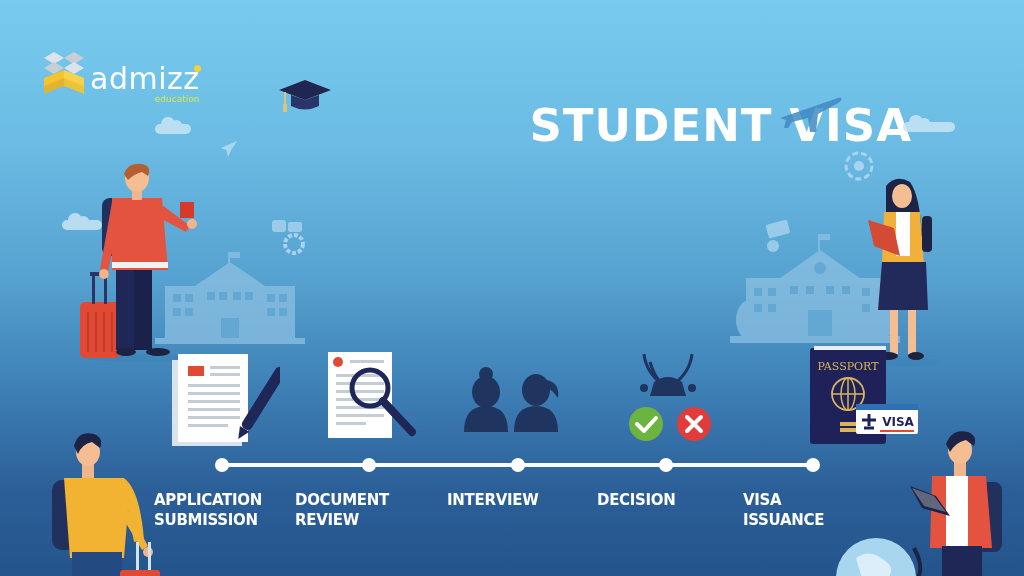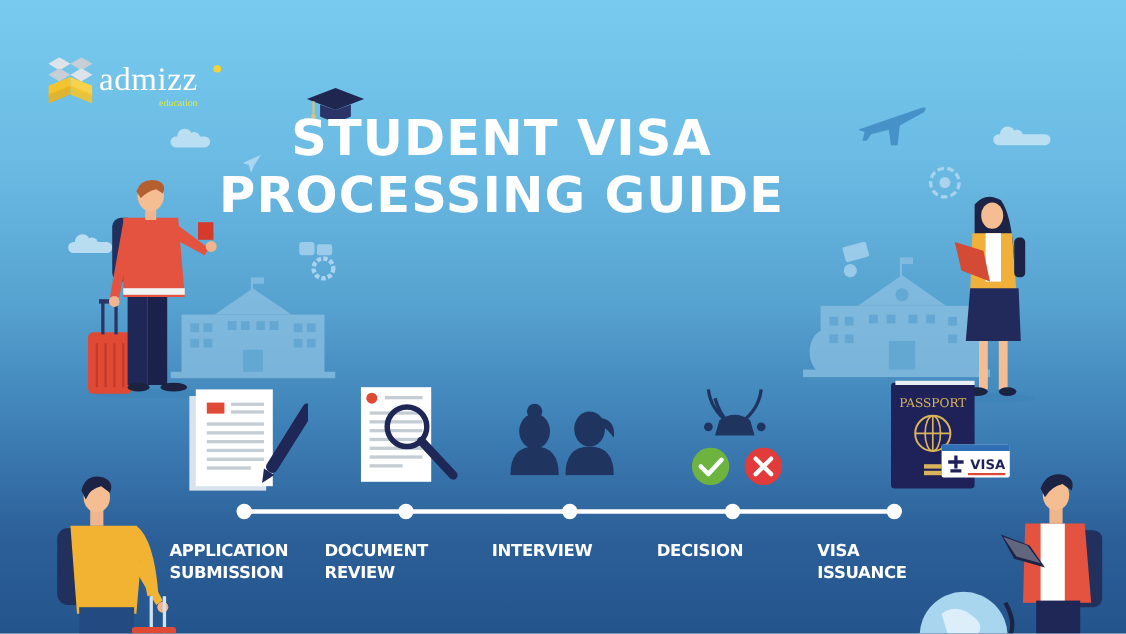--- a/index.html
+++ b/index.html
@@ -3,28 +3,28 @@
 <meta charset="utf-8">
 <style>
   html, body { margin:0; padding:0; }
   body {
     width:1024px; height:576px; overflow:hidden; position:relative;
     font-family: "DejaVu Sans", sans-serif;
     background: linear-gradient(180deg, #78cbee 0%, #6bbbe4 25%, #56a2d0 48%, #3d7fb5 68%, #2c5f98 85%, #24548c 100%);
   }
   .abs { position:absolute; }
   
-  .logo { left:44px; top:52px; display:flex; align-items:center;font-family:Liberation Serif, serif; }
+  .logo { left:44px; top:52px; display:flex; align-items:flex-end; }
   .logo-mark { width:40px; height:42px; position:relative; }
   .logo-text { margin-left:6px; position:relative; }
   .logo-name { color:#fff; font-size:30px; font-weight:normal; line-height:30px; letter-spacing:0.5px; }
   .logo-sub { color:#d8ea4a; font-size:9px; position:absolute; right:0; top:30px; }
   .logo-dot { position:absolute; width:7px; height:7px; border-radius:50%; background:#f3d23a; left:104px; top:1px; }
   
-  .title { left:0; width:912px; top:100px; text-align:center; color:#fff; font-weight:bold; font-size:45px; line-height:52px; letter-spacing:1px; }
+  .title { left:0; width:912px; top:100px; text-align:right; color:#fff; font-weight:bold; font-size:45px; line-height:52px; letter-spacing:1px; }
   .cap { left:277px; top:80px; }
   
   .cloud { background:#c8e6f5; opacity:0.85; border-radius:12px; height:10px; }
   .cloud::before { content:""; position:absolute; width:14px; height:14px; border-radius:50%; background:inherit; left:6px; top:-7px; }
   .cloud::after { content:""; position:absolute; width:11px; height:11px; border-radius:50%; background:inherit; left:16px; top:-4px; }
   
   .timeline-line { left:222px; top:463px; width:592px; height:4px; background:#fff; border-radius:2px; }
   .node { width:14px; height:14px; border-radius:50%; background:#fff; top:458px; }
   .step-label { color:#fff; font-weight:bold; font-size:15px; line-height:20px; text-align:left; width:140px; top:490px; letter-spacing:-0.3px; }
 </style>
@@ -55,21 +55,20 @@
   <svg width="56" height="34" viewBox="0 0 56 34">
     <polygon points="2,10 28,0 54,10 28,20" fill="#1f2750"></polygon>
     <path d="M14,15 L14,26 Q28,33 42,26 L42,15 L28,20 Z" fill="#2a3468"></path>
     <line x1="8" y1="12" x2="8" y2="26" stroke="#d8c47a" stroke-width="2"></line>
     <rect x="6" y="24" width="4" height="8" fill="#d8c47a"></rect>
   </svg>
 </div>
 
 <div class="abs title">
   <div>STUDENT VISA</div>
-  <div>PROCESSING GUIDE</div>
 </div>
 
 <div class="abs cloud" style="left:155px;top:124px;width:36px;"></div>
 <div class="abs cloud" style="left:62px;top:220px;width:40px;"></div>
 <div class="abs cloud" style="left:903px;top:122px;width:52px;"></div>
 
 <div class="abs" style="left:218px;top:138px;">
   <svg width="22" height="22" viewBox="0 0 24 24">
       <path d="M21 3 L3 11 L9 13 L11 21 L14 14 L21 3Z" fill="#b9def2" opacity="0.8"></path>
     </svg>

